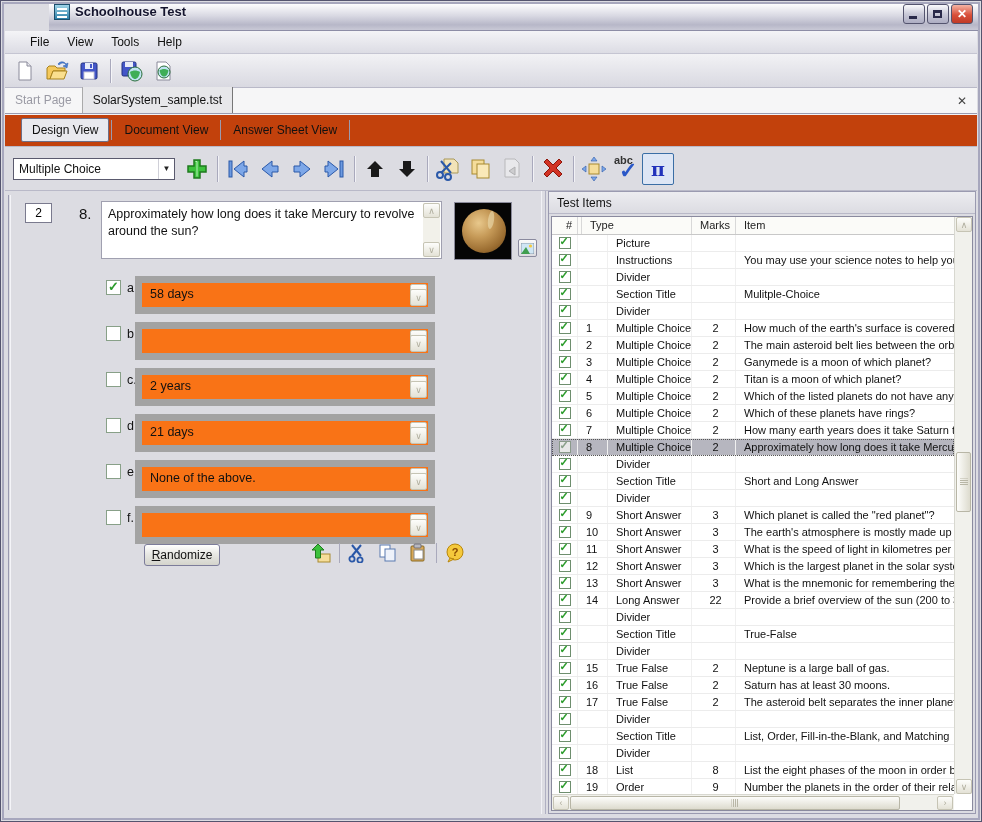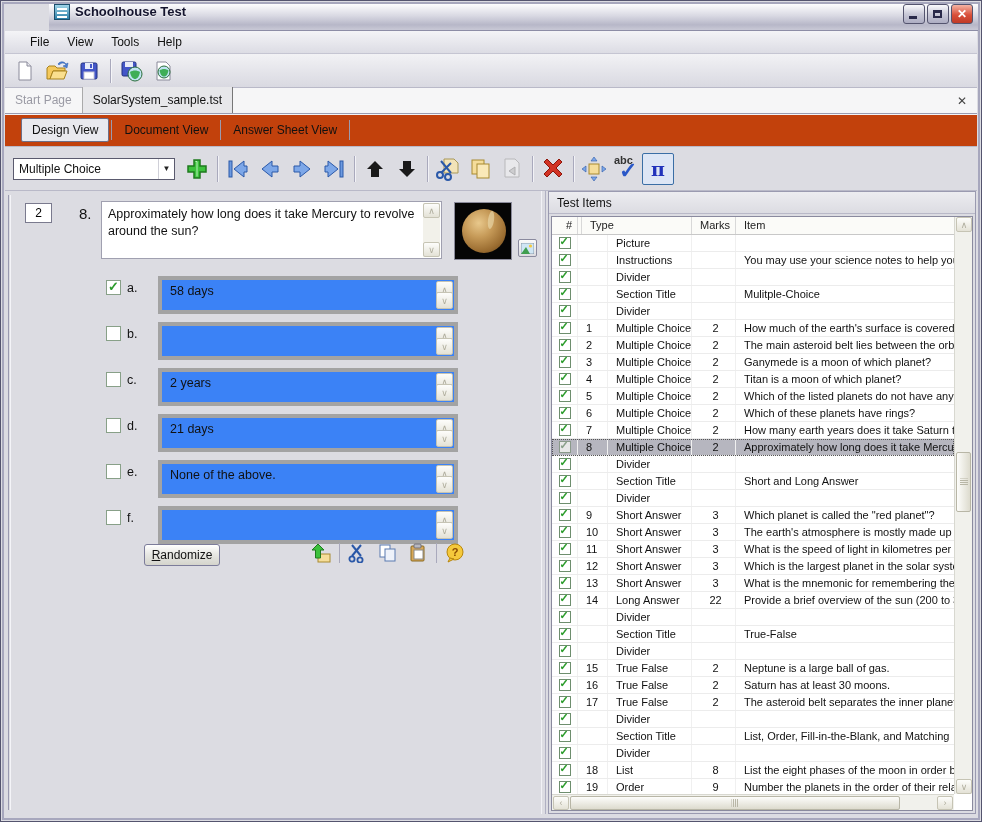--- a/index.html
+++ b/index.html
@@ -88,21 +88,21 @@
     background:radial-gradient(circle at 38% 32%, #e8c88c 0%, #c69a58 35%, #9a6c30 70%, #5e3c14 100%); }
   .mercury::after { content:""; position:absolute; left:26px; top:2px; width:6px; height:18px; border-radius:50%;
     background:#e9d6a8aa; transform:rotate(8deg); }
   .imgbtn { position:absolute; left:505px; top:48px; width:19px; height:18px; background:linear-gradient(#fafafa,#dcdce0);
     border:1px solid #8a8a9e; border-radius:2px; display:flex; align-items:center; justify-content:center; }
 
   .opt-row { position:absolute; left:0; width:100%; height:38px; }
   .chkbox { position:absolute; left:93px; top:4px; width:15px; height:15px; background:#fff; border:1px solid #88a088; }
   .chkbox.checked::after { content:"✓"; position:absolute; left:1px; top:-2px; font-size:13px; font-weight:bold; color:#2c9c2c; }
   .opt-letter { position:absolute; left:114px; top:5px; font-size:12.5px; color:#111; }
-  .opt-box { position:absolute; left:145px; top:0; width:300px; height:38px; background:#3b82f6; border:4px solid #a3a3a3; }
+  .opt-box { position:absolute; left:122px; top:0; width:300px; height:38px; background:#f97316; border:7px solid #a3a3a3; }
   .opt-text { position:absolute; left:8px; top:4px; right:22px; font-size:12.5px; color:#111; white-space:nowrap; overflow:hidden; }
   .spin { position:absolute; right:1px; top:1px; bottom:1px; width:17px; }
   .spin .sb-btn { height:17px; }
   .spin .sb-btn.sb-down { bottom:0; }
 
   .randomize { position:absolute; left:131px; top:353px; width:76px; height:22px;
     background:linear-gradient(#ffffff,#e8e8e4 45%,#d4d4cc); border:1px solid #7c7c9a; border-radius:3px;
     font-size:12px; color:#111; display:flex; align-items:center; justify-content:center; cursor:pointer; }
   .randomize u { text-decoration:underline; }
   .mini-icons { position:absolute; left:296px; top:350px; display:flex; align-items:center; gap:6px; }

